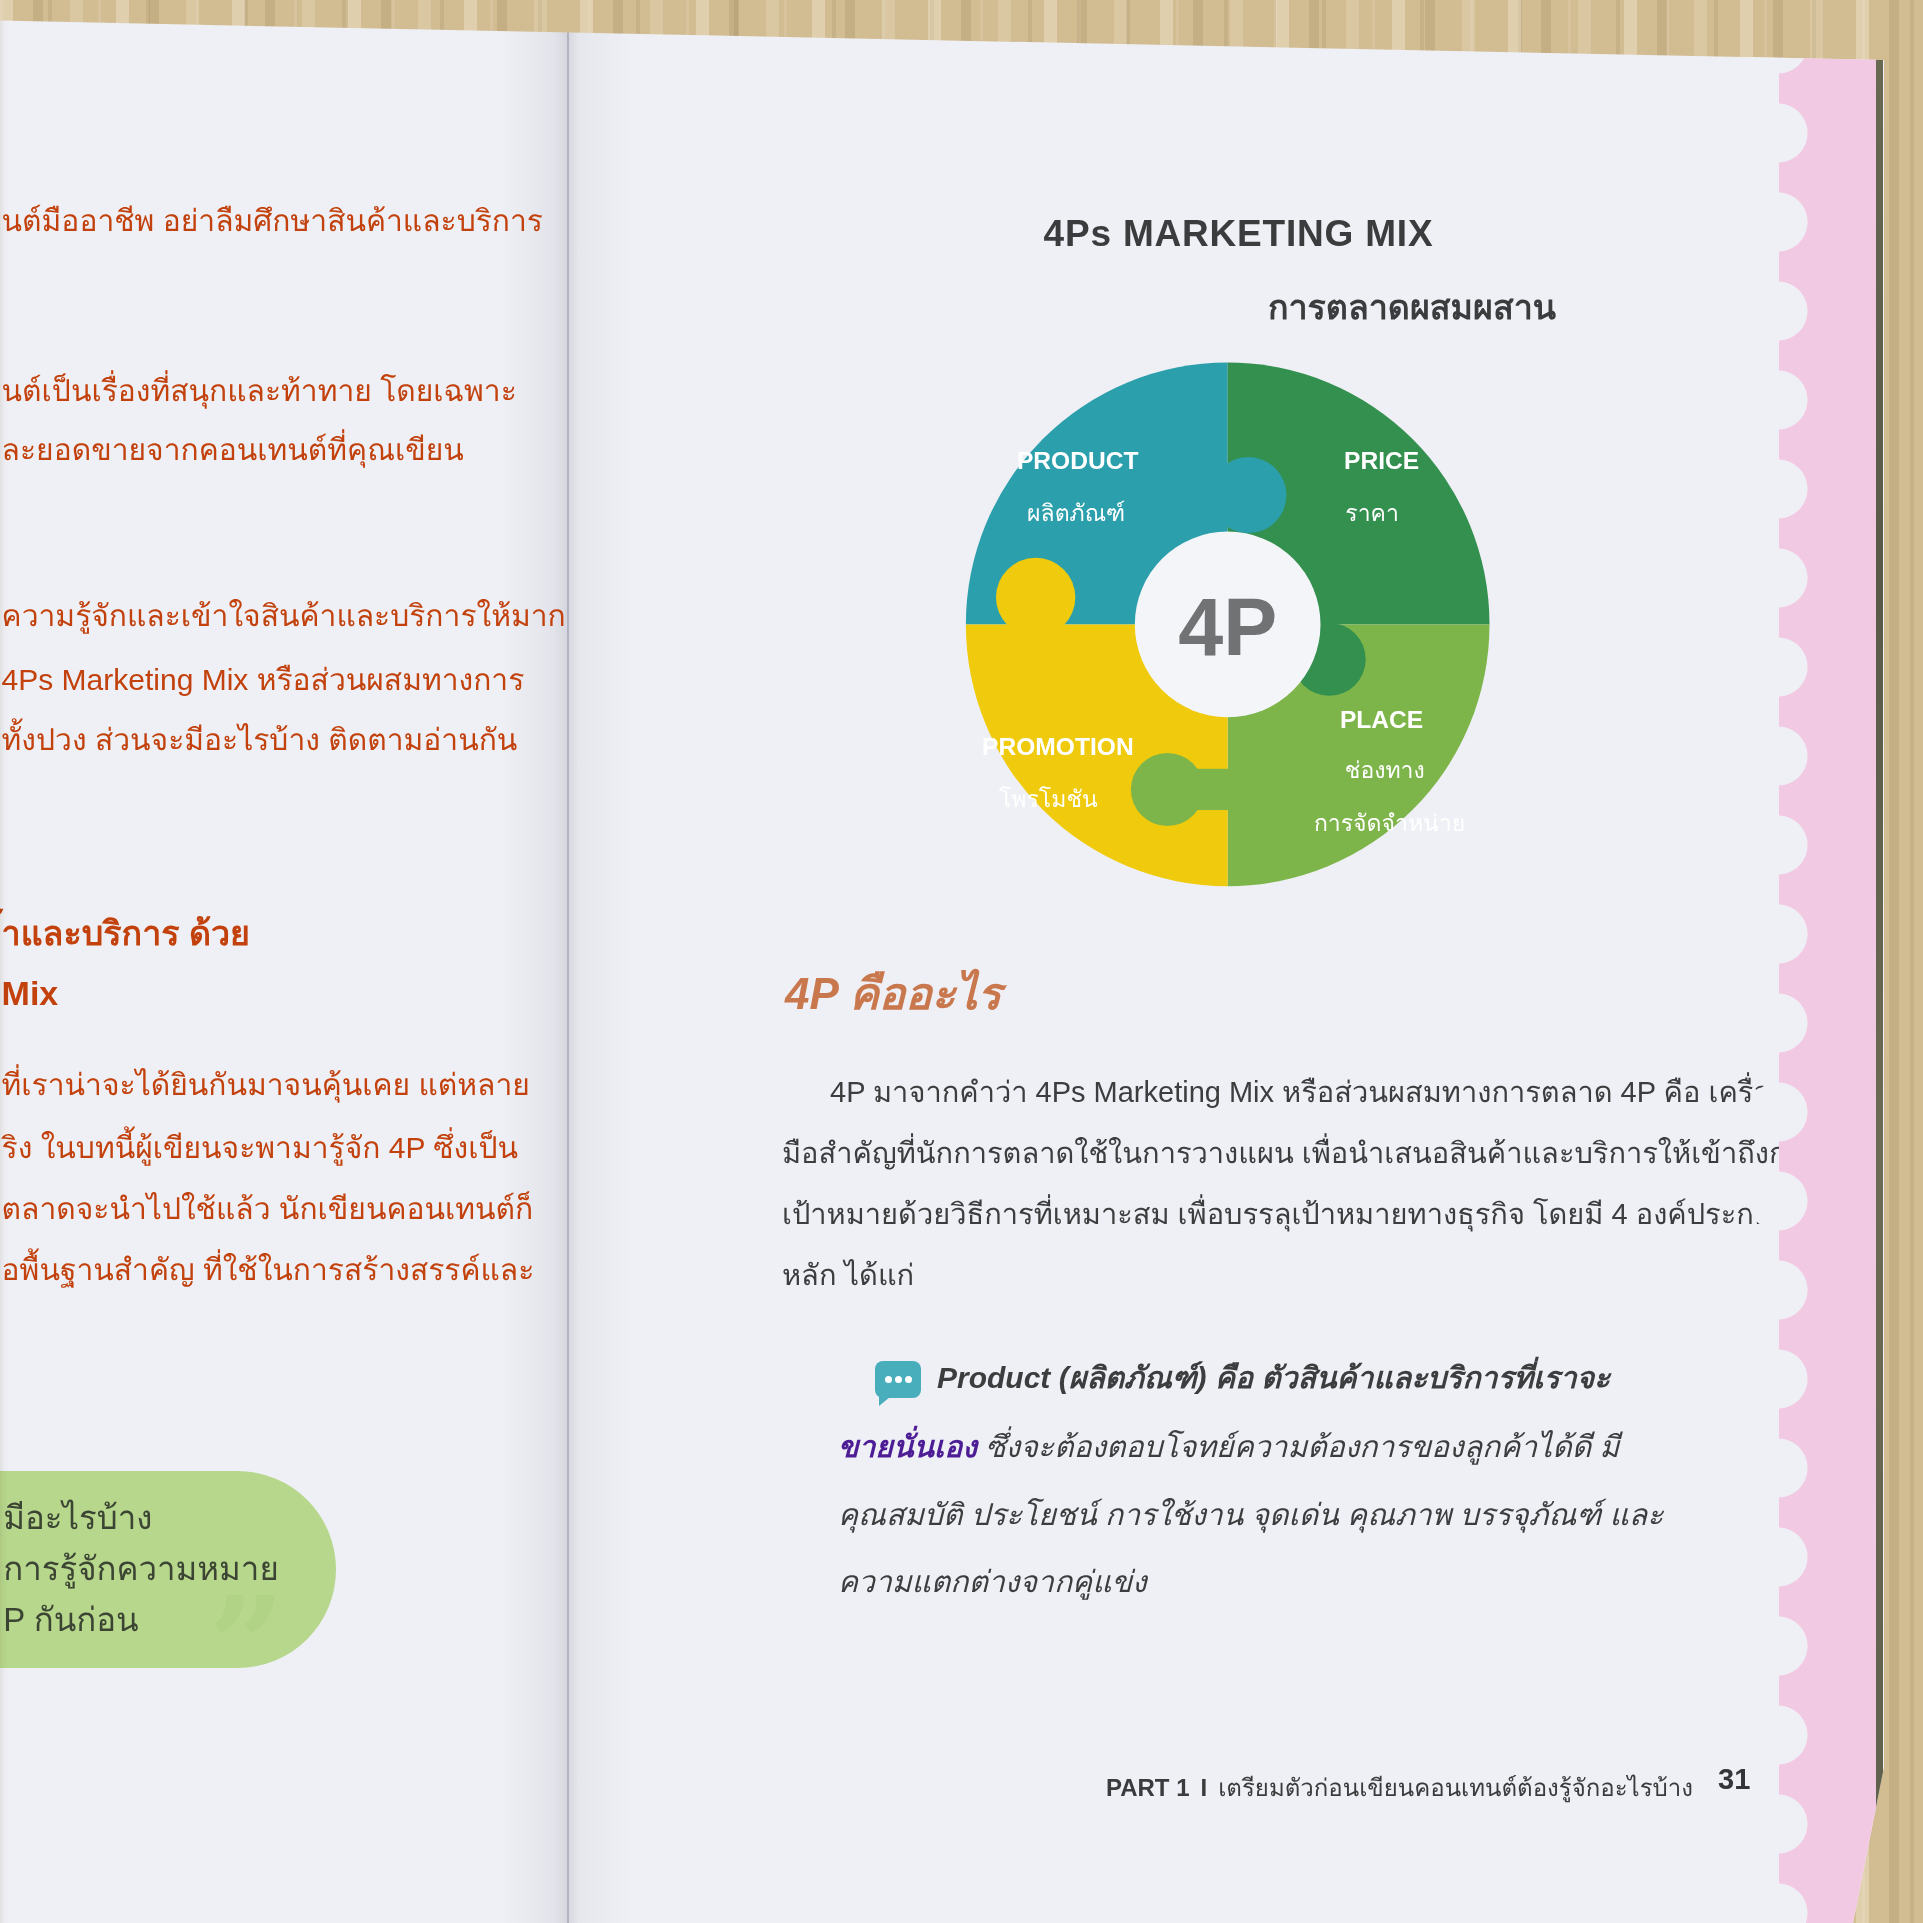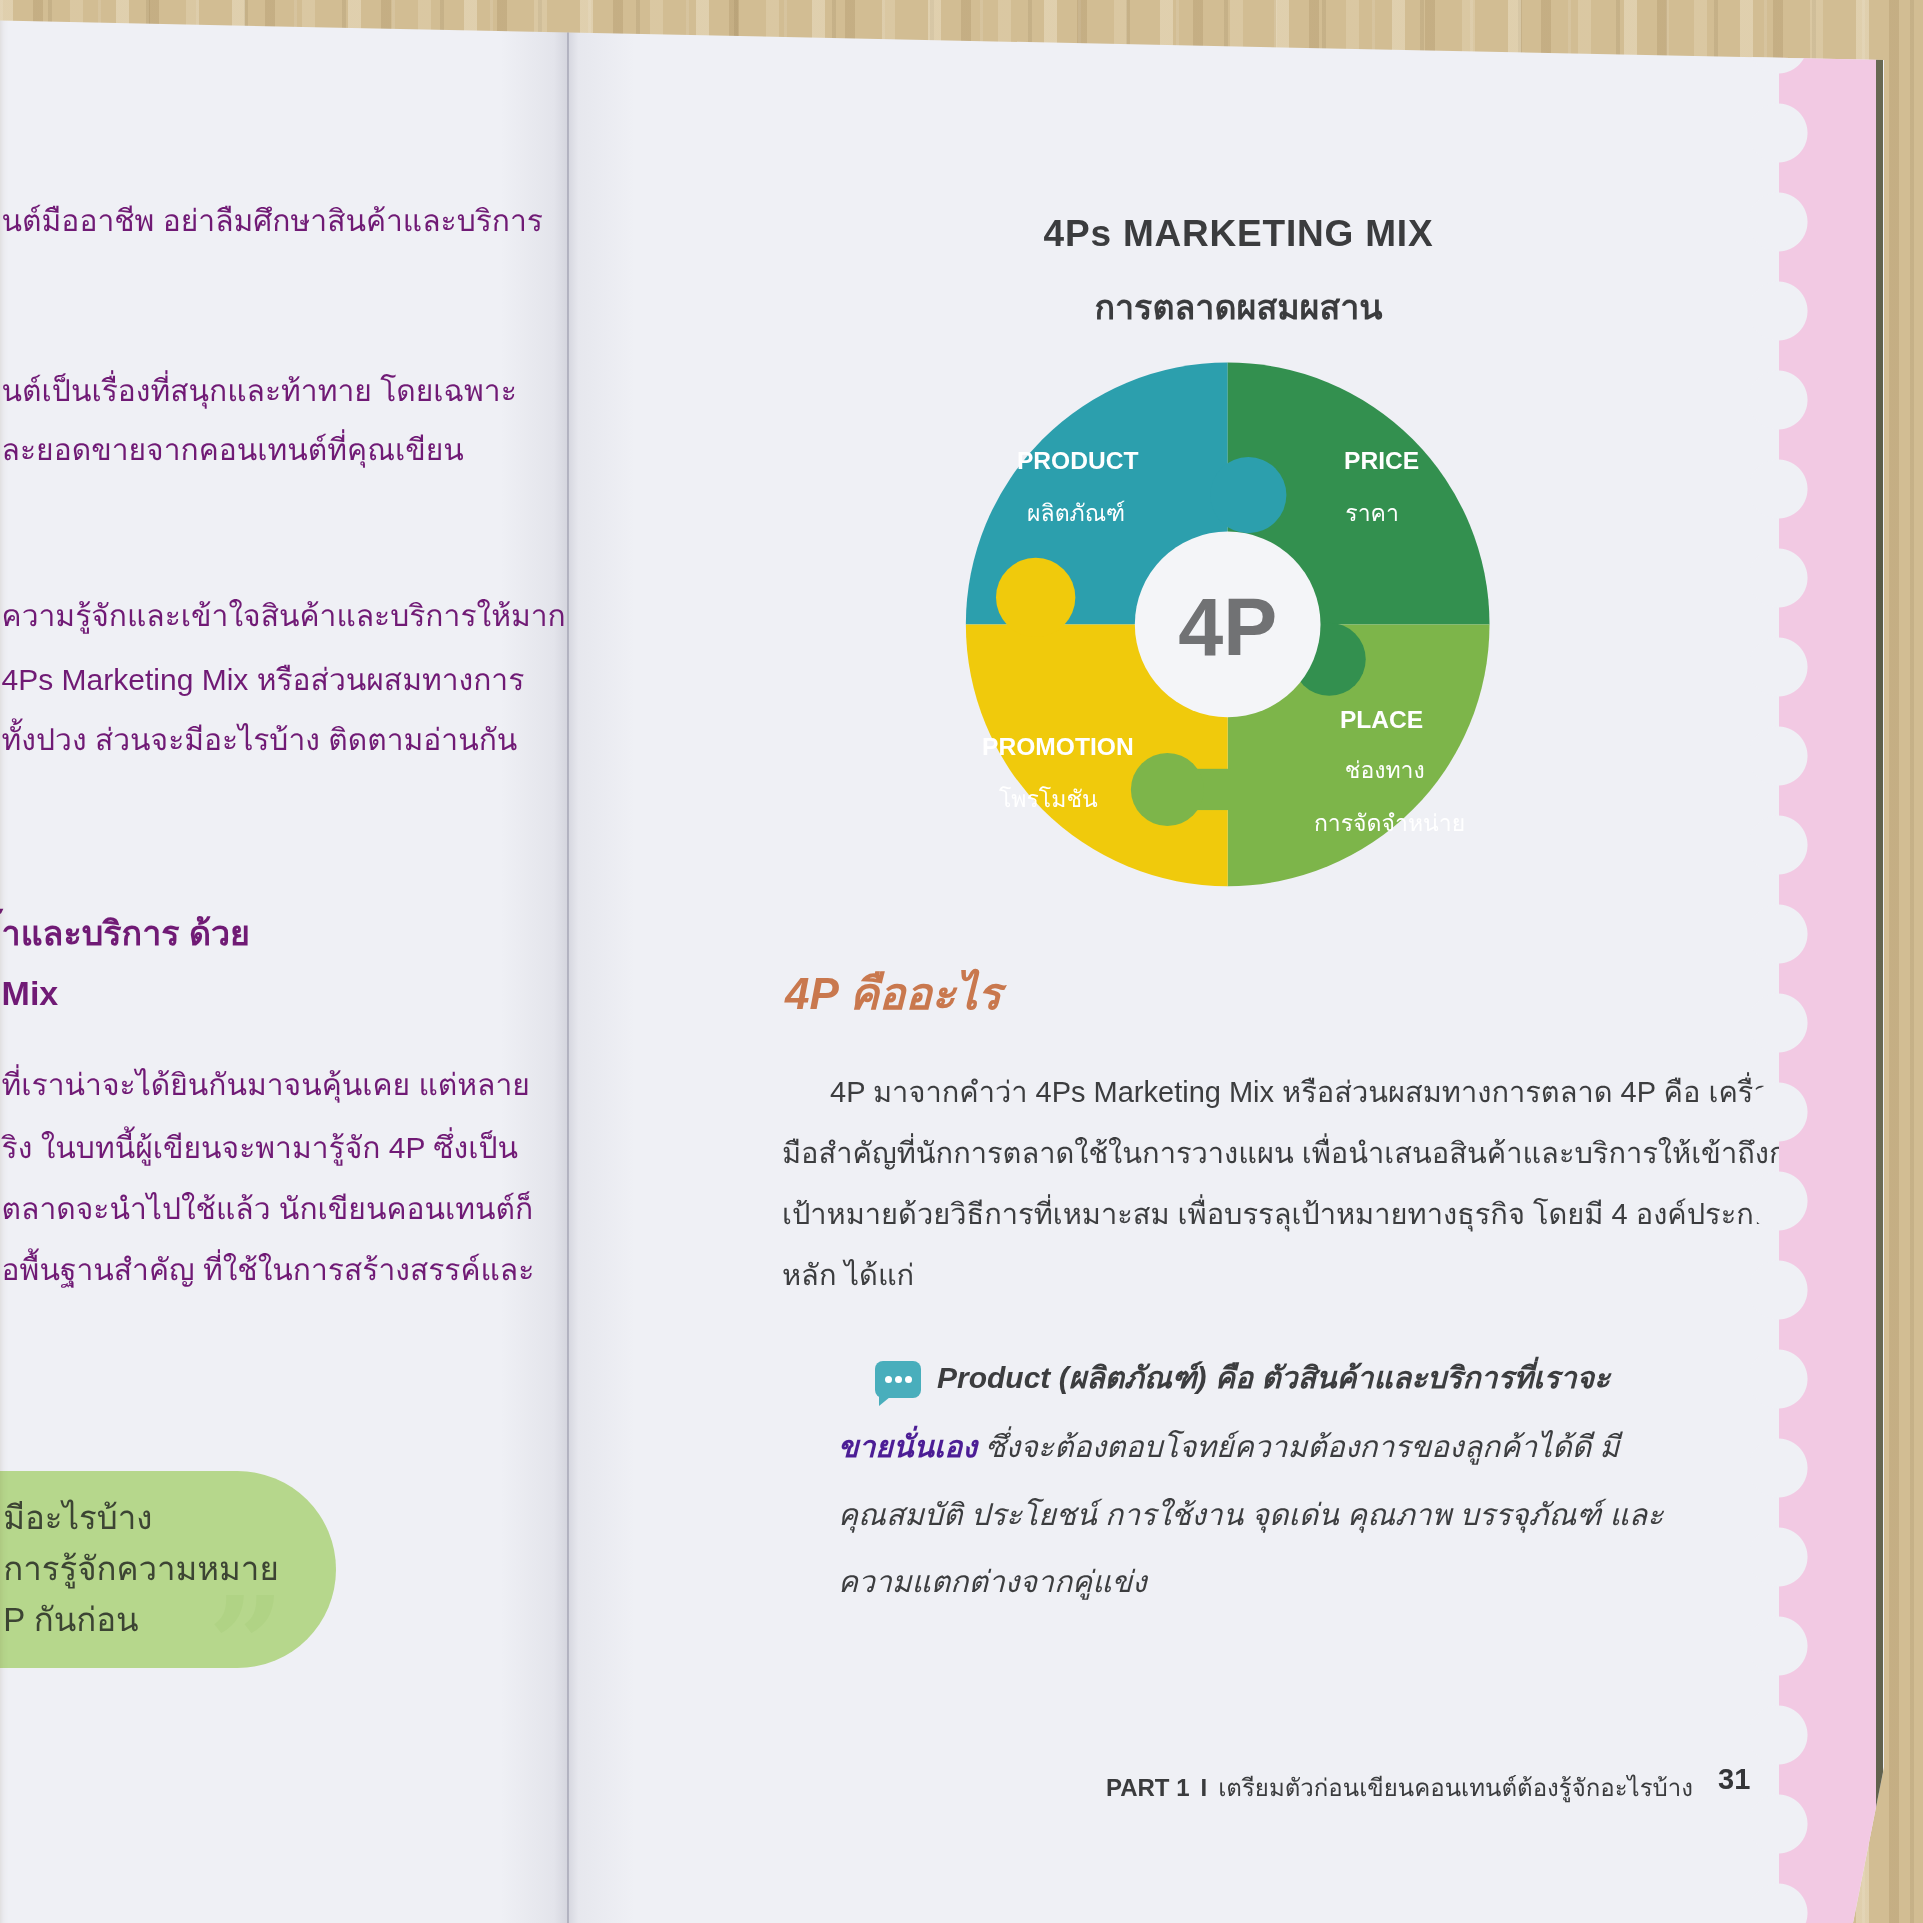--- a/index.html
+++ b/index.html
@@ -32,38 +32,38 @@
   
   #pink-band{position:absolute;left:1779px;top:0;width:98px;height:100%;background:#f2c9e3;}
   #scallops{
     position:absolute;left:1749px;top:0;width:60px;height:100%;
     background-image:radial-gradient(circle 29px at 29px 44px, #eff0f5 29px, rgba(0,0,0,0) 30px);
     background-size:60px 89px;background-repeat:repeat-y;
   }
   #stack-edge{position:absolute;left:1876px;top:0;width:7.1px;height:100%;
     background:linear-gradient(180deg,#6a6a54,#585a47 30%,#6c6b55 60%,#5e5f4c);}
   
-  .ln{position:absolute;white-space:nowrap;color:#701a75;font-size:30px;line-height:1.25;}
+  .ln{position:absolute;white-space:nowrap;color:#c2410c;font-size:30px;line-height:1.25;}
   .bold{font-weight:bold;}
   .orange{color:#4c1d95;}
   
   .lp{left:1.6px;}
   #bubble{
     position:absolute;left:-71px;top:1471px;width:407px;height:197px;
     background:#b6d78c;border-radius:0 107px 107px 0;
   }
   .bubble-ln{position:absolute;white-space:nowrap;color:#3c4433;font-size:33px;}
   #quote-mark{
     position:absolute;left:208px;top:1579px;font-size:133px;font-weight:bold;
     color:#b0d385;font-family:"DejaVu Serif",serif;line-height:1;
   }
   
   #title1{position:absolute;left:921px;top:213px;width:635px;text-align:center;
     font-size:37px;font-weight:bold;color:#3b3c3e;letter-spacing:0.8px;}
-  #title2{position:absolute;left:921px;top:280px;width:635px;text-align:center;
+  #title2{position:absolute;left:921px;top:280px;width:635px;text-align:right;
     font-size:34px;font-weight:bold;color:#3b3c3e;}
   #diagram{position:absolute;left:923px;top:348px;}
   #section-heading{position:absolute;left:785px;top:958px;font-size:44px;font-weight:bold;color:#c9784e;font-style:italic;}
   .rp-ln{color:#3c3d3f;font-size:29px;}
   .bullet-ln{color:#3c3d3f;font-size:30px;font-style:italic;}
   #chat-icon{
     position:absolute;left:875px;top:1361px;width:46px;height:37px;
     background:#49aebc;border-radius:8px;
   }
   #chat-icon:after{

